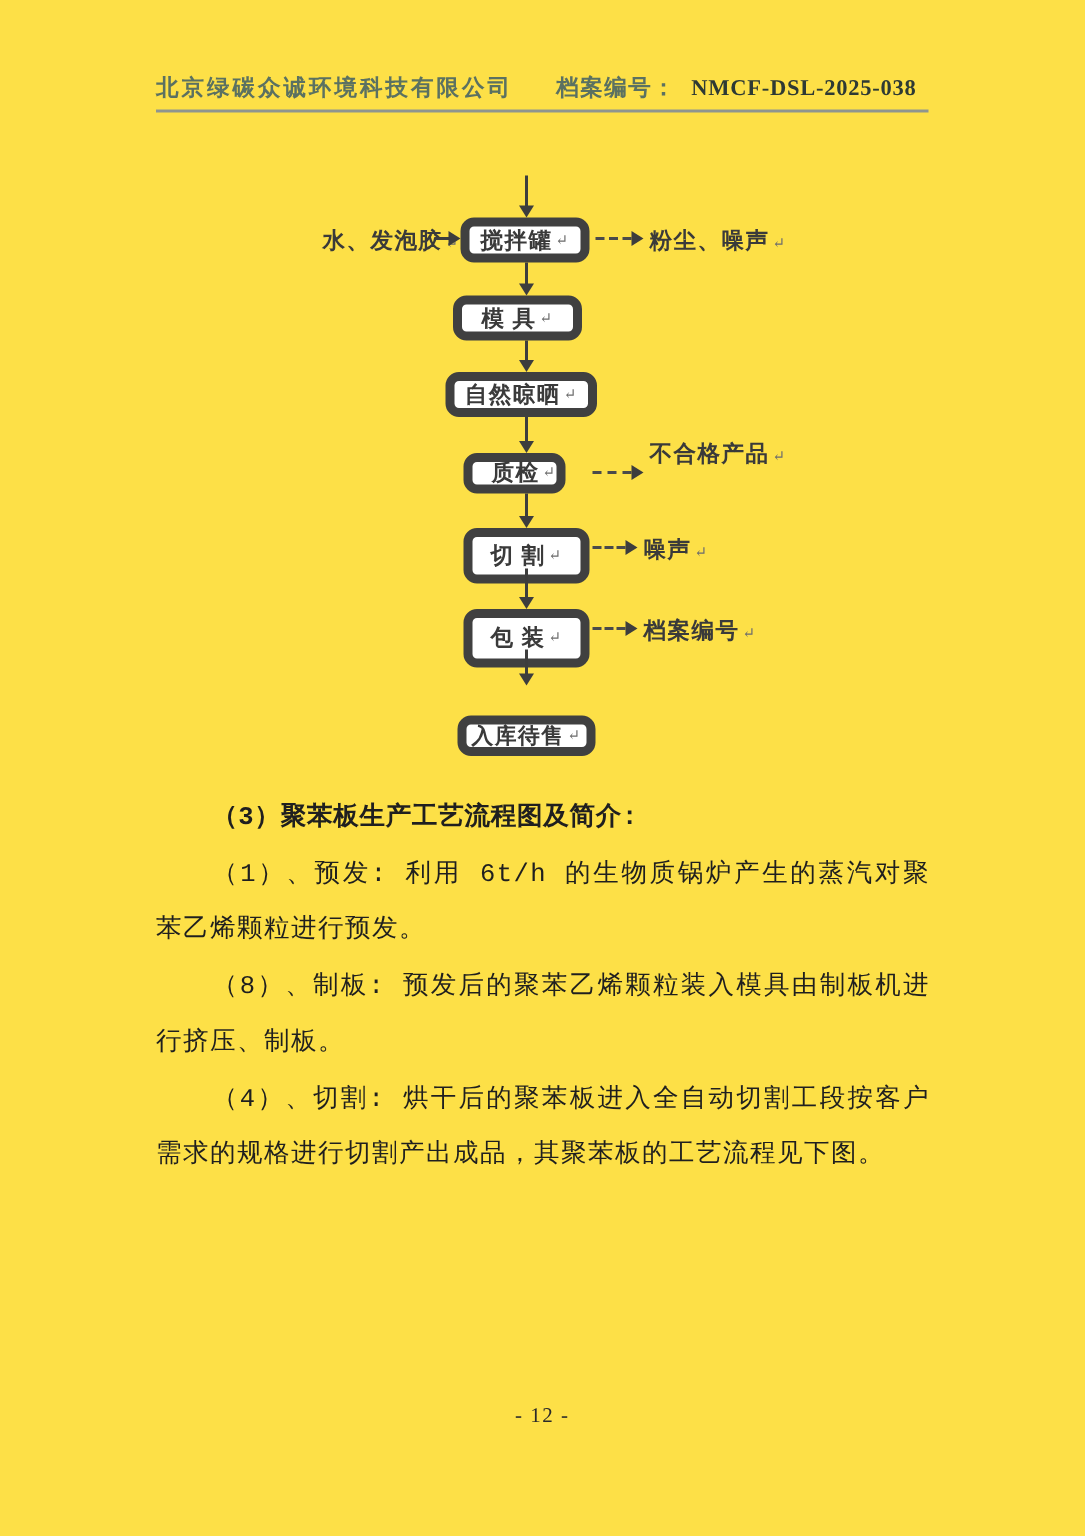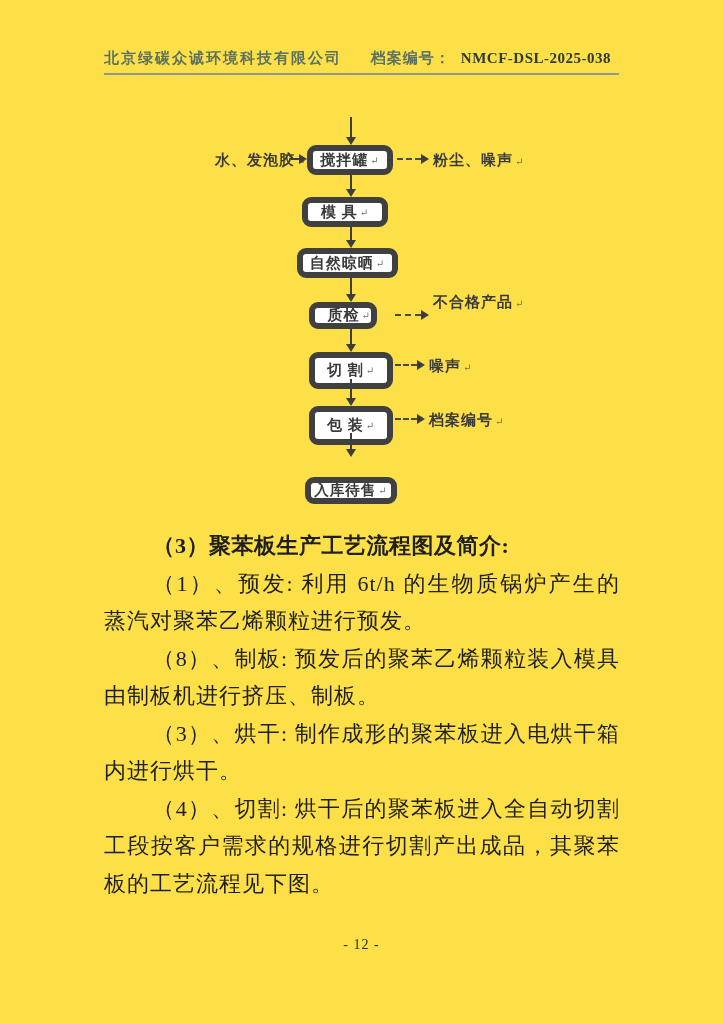--- a/index.html
+++ b/index.html
@@ -63,22 +63,22 @@
   }
 
   
   .caption {
     position:absolute; left:0; top:501px; width:723px;
     text-align:center; font-size:18px; font-weight:bold; color:#1c1c1c;
     letter-spacing:1px;
   }
   .body-text {
     position:absolute; left:104px; top:527px; width:516px;
-    font-size:22px; line-height:37.5px; color:#1f1f1f;
-    text-align:justify; letter-spacing:1px;
+    font-size:17px; line-height:37.5px; color:#1f1f1f;
+    text-align:justify; letter-spacing:1px;font-family:Liberation Mono, monospace;
   }
   .body-text p { text-indent:2.2em; }
   .body-text .heading { font-weight:bold; letter-spacing:0.5px; }
 
   
   .footer {
     position:absolute; left:0; top:937px; width:723px;
     text-align:center; font-size:14px; color:#2a2a2a; letter-spacing:1px;
   }
 </style>
@@ -159,19 +159,18 @@
         <span>入库待售</span>
         <span class="mark">↵</span>
       </div>
   </div>
 
 
   <div class="body-text">
     <p class="heading">（3）聚苯板生产工艺流程图及简介:</p>
     <p>（1）、预发: 利用 6t/h 的生物质锅炉产生的蒸汽对聚苯乙烯颗粒进行预发。</p>
     <p>（8）、制板: 预发后的聚苯乙烯颗粒装入模具由制板机进行挤压、制板。</p>
-    <p>（3）、烘干: 制作成形的聚苯板进入电烘干箱内进行烘干。</p>
     <p>（4）、切割: 烘干后的聚苯板进入全自动切割工段按客户需求的规格进行切割产出成品，其聚苯板的工艺流程见下图。</p>
   </div>
 
   <div class="footer">- 12 -</div>
 
 </div>
 
 </body></html>

